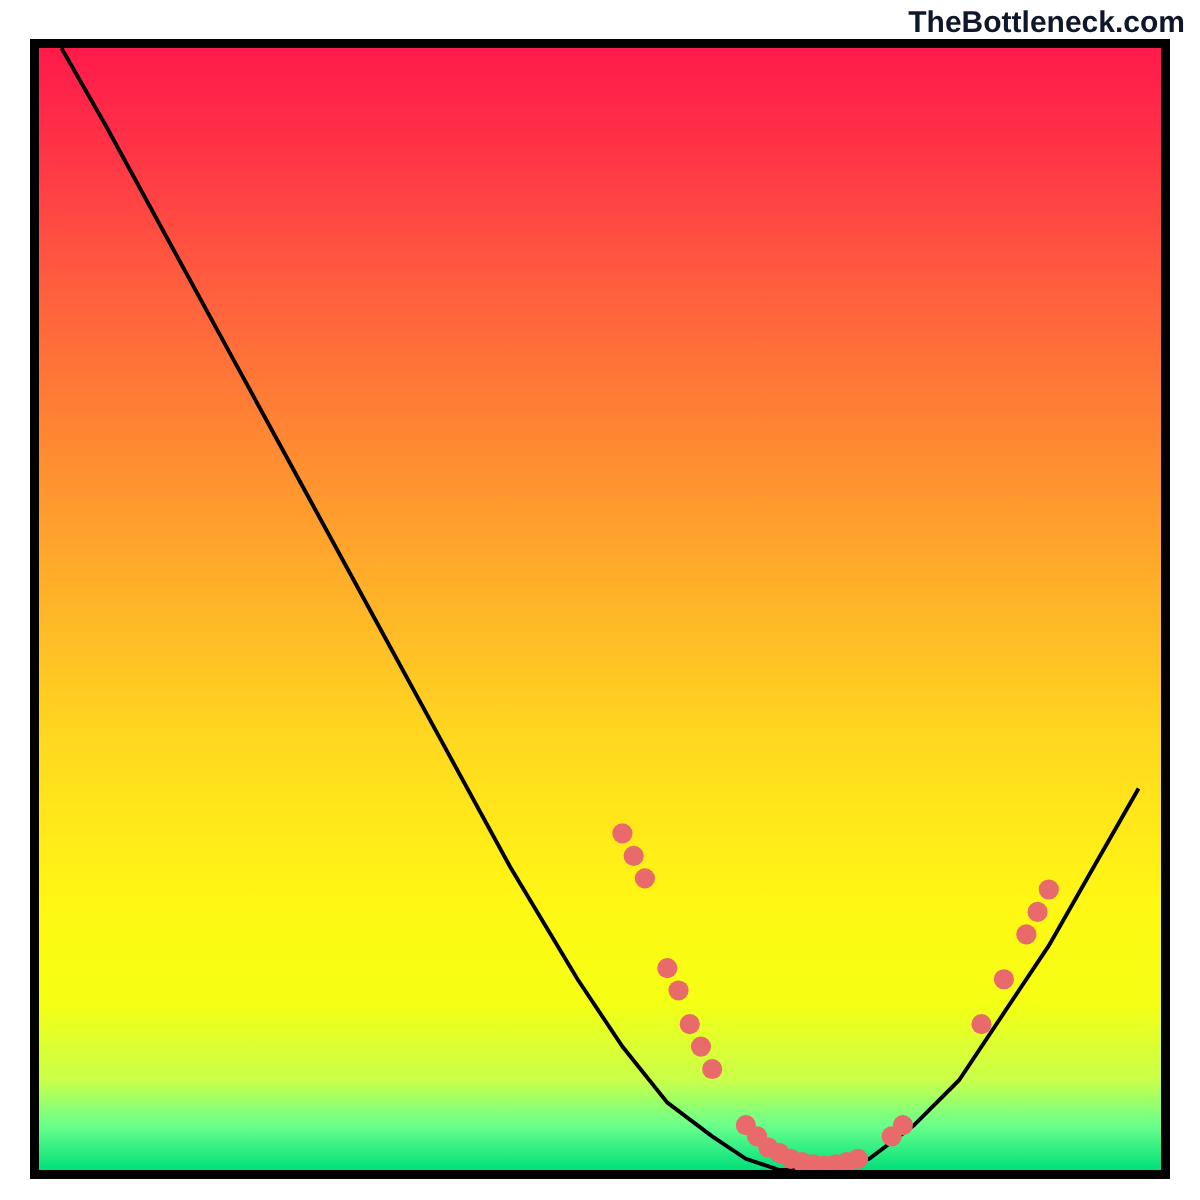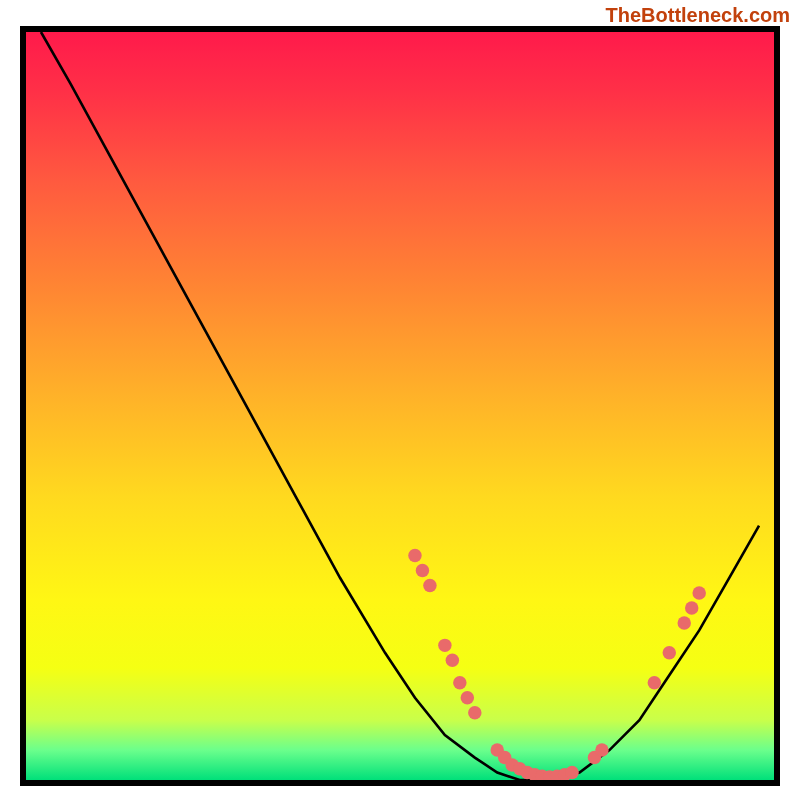--- a/index.html
+++ b/index.html
@@ -12,21 +12,21 @@
     width: 800px;
     height: 800px;
     position: relative;
   }
   .attribution {
     position: absolute;
     top: 4px;
     right: 10px;
     font-size: 20px;
     font-weight: bold;
-    color: #c2410c;
+    color: #0f172a;
     z-index: 10;
   }
   .plot-area {
     position: absolute;
     left: 20px;
     top: 26px;
     width: 760px;
     height: 760px;
     background: #000000;
     box-sizing: border-box;

